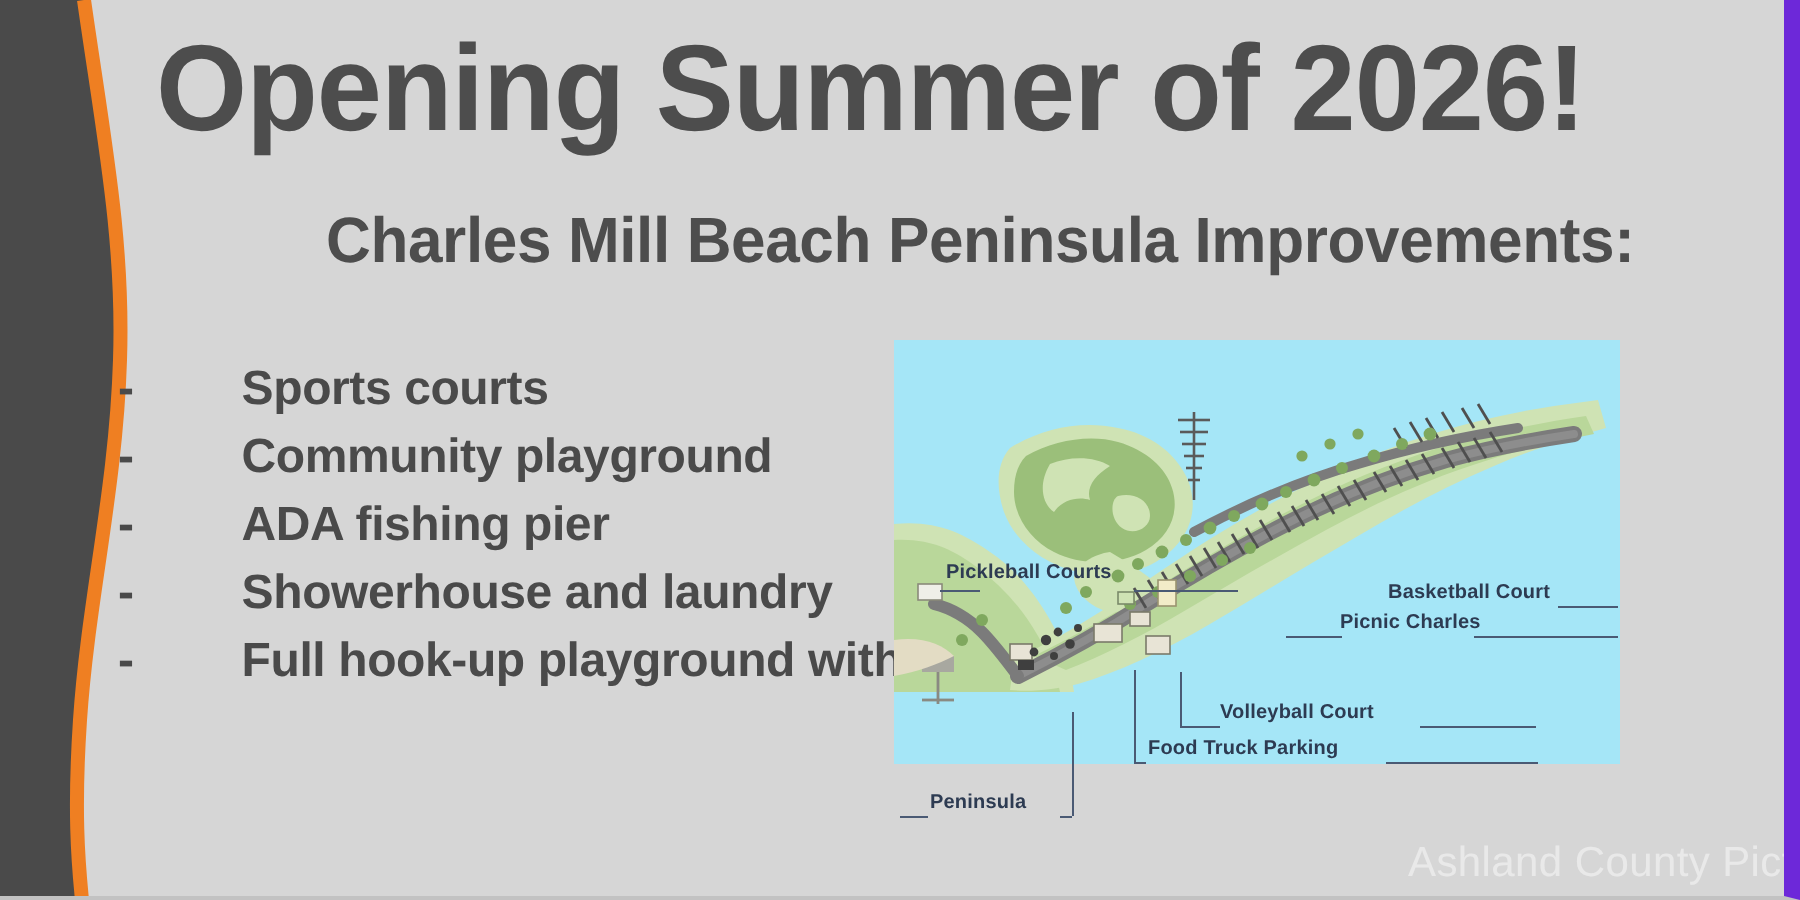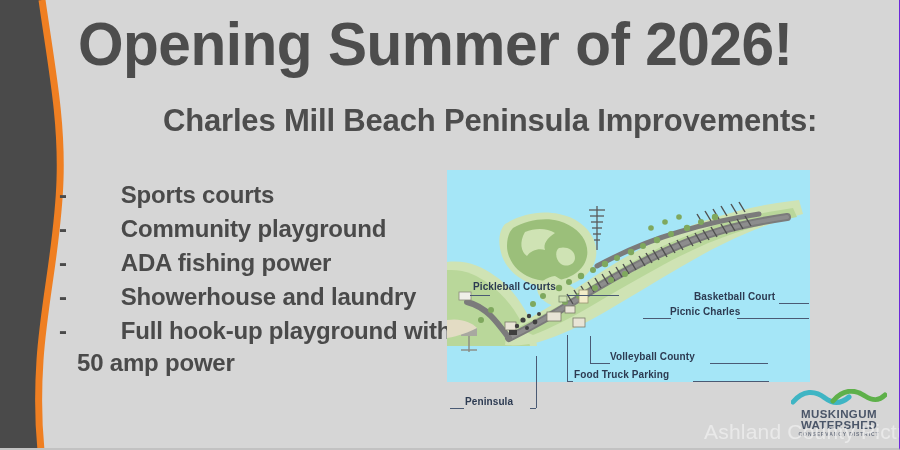--- a/index.html
+++ b/index.html
@@ -5,21 +5,21 @@
   html,body{margin:0;padding:0;}
   body{
     width:900px;height:450px;overflow:hidden;
     background:#d5d5d5;
     font-family:"Liberation Sans", sans-serif;
   }
   #poster{
     position:relative;width:900px;height:450px;
     background:#d6d6d6;
     border-bottom:2px solid #c2c2c2;
-    border-right:1px solid #6d28d9;
+    border-right:8px solid #6d28d9;
     box-sizing:border-box;
     overflow:hidden;
   }
   
   .left-art{position:absolute;left:0;top:0;width:120px;height:450px;}
   .left-art svg{display:block;}
 
   
   .headline{
     position:absolute;left:78px;top:14px;width:800px;
@@ -98,31 +98,30 @@
     <div class="row">
       <span class="dash">-</span>
       <span class="txt">Sports courts</span>
     </div>
     <div class="row">
       <span class="dash">-</span>
       <span class="txt">Community playground</span>
     </div>
     <div class="row">
       <span class="dash">-</span>
-      <span class="txt">ADA fishing power</span>
+      <span class="txt">ADA fishing pier</span>
     </div>
     <div class="row">
       <span class="dash">-</span>
       <span class="txt">Showerhouse and laundry</span>
     </div>
     <div class="row">
       <span class="dash">-</span>
       <span class="txt">Full hook-up playground with</span>
     </div>
-    <div class="cont">50 amp power</div>
   </div>
 
   <div class="map">
     <svg viewBox="0 0 363 212" xmlns="http://www.w3.org/2000/svg">
       <defs>
         <clipPath id="mapclip">
             <rect x="0" y="0" width="363" height="212"></rect>
           </clipPath>
       </defs>
       <g clip-path="url(#mapclip)">
@@ -265,40 +264,31 @@
   <div class="leader" style="left:470px;top:295px;width:20px;"></div>
   <div class="leader" style="left:567px;top:295px;width:52px;"></div>
 
   <div class="maplabel" style="left:694px;top:291px;">Basketball Court</div>
   <div class="leader" style="left:779px;top:303px;width:30px;"></div>
 
   <div class="maplabel" style="left:670px;top:306px;">Picnic Charles</div>
   <div class="leader" style="left:737px;top:318px;width:72px;"></div>
   <div class="leader" style="left:643px;top:318px;width:28px;"></div>
 
-  <div class="maplabel" style="left:610px;top:351px;">Volleyball County</div>
+  <div class="maplabel" style="left:610px;top:351px;">Volleyball Court</div>
   <div class="leader" style="left:590px;top:363px;width:20px;"></div>
   <div class="leader-v" style="left:590px;top:336px;height:28px;"></div>
   <div class="leader" style="left:710px;top:363px;width:58px;"></div>
 
   <div class="maplabel" style="left:574px;top:369px;text-align:right;">Food Truck Parking</div>
   <div class="leader" style="left:567px;top:381px;width:6px;"></div>
   <div class="leader-v" style="left:567px;top:335px;height:47px;"></div>
   <div class="leader" style="left:693px;top:381px;width:76px;"></div>
 
   <div class="maplabel" style="left:465px;top:396px;">Peninsula</div>
   <div class="leader" style="left:530px;top:408px;width:6px;"></div>
   <div class="leader-v" style="left:536px;top:356px;height:52px;"></div>
   <div class="leader" style="left:450px;top:408px;width:14px;"></div>
 
-  <div class="logo">
-    <svg width="96" height="19" viewBox="0 0 96 19" xmlns="http://www.w3.org/2000/svg">
-      <path d="M2,13 C12,1 24,1 34,9 C42,15 50,15 58,8" stroke="#3fb5c4" stroke-width="5" fill="none" stroke-linecap="round"></path>
-      <path d="M42,12 C52,0 64,0 74,7 C82,12 88,12 94,6" stroke="#5eb04a" stroke-width="5" fill="none" stroke-linecap="round"></path>
-    </svg>
-    <div class="l1">MUSKINGUM</div>
-    <div class="l2">WATERSHED</div>
-    <div class="l3">CONSERVANCY DISTRICT</div>
-  </div>
 
   <div class="watermark">Ashland County Pictures</div>
 
 </div>
 
 </body></html>

